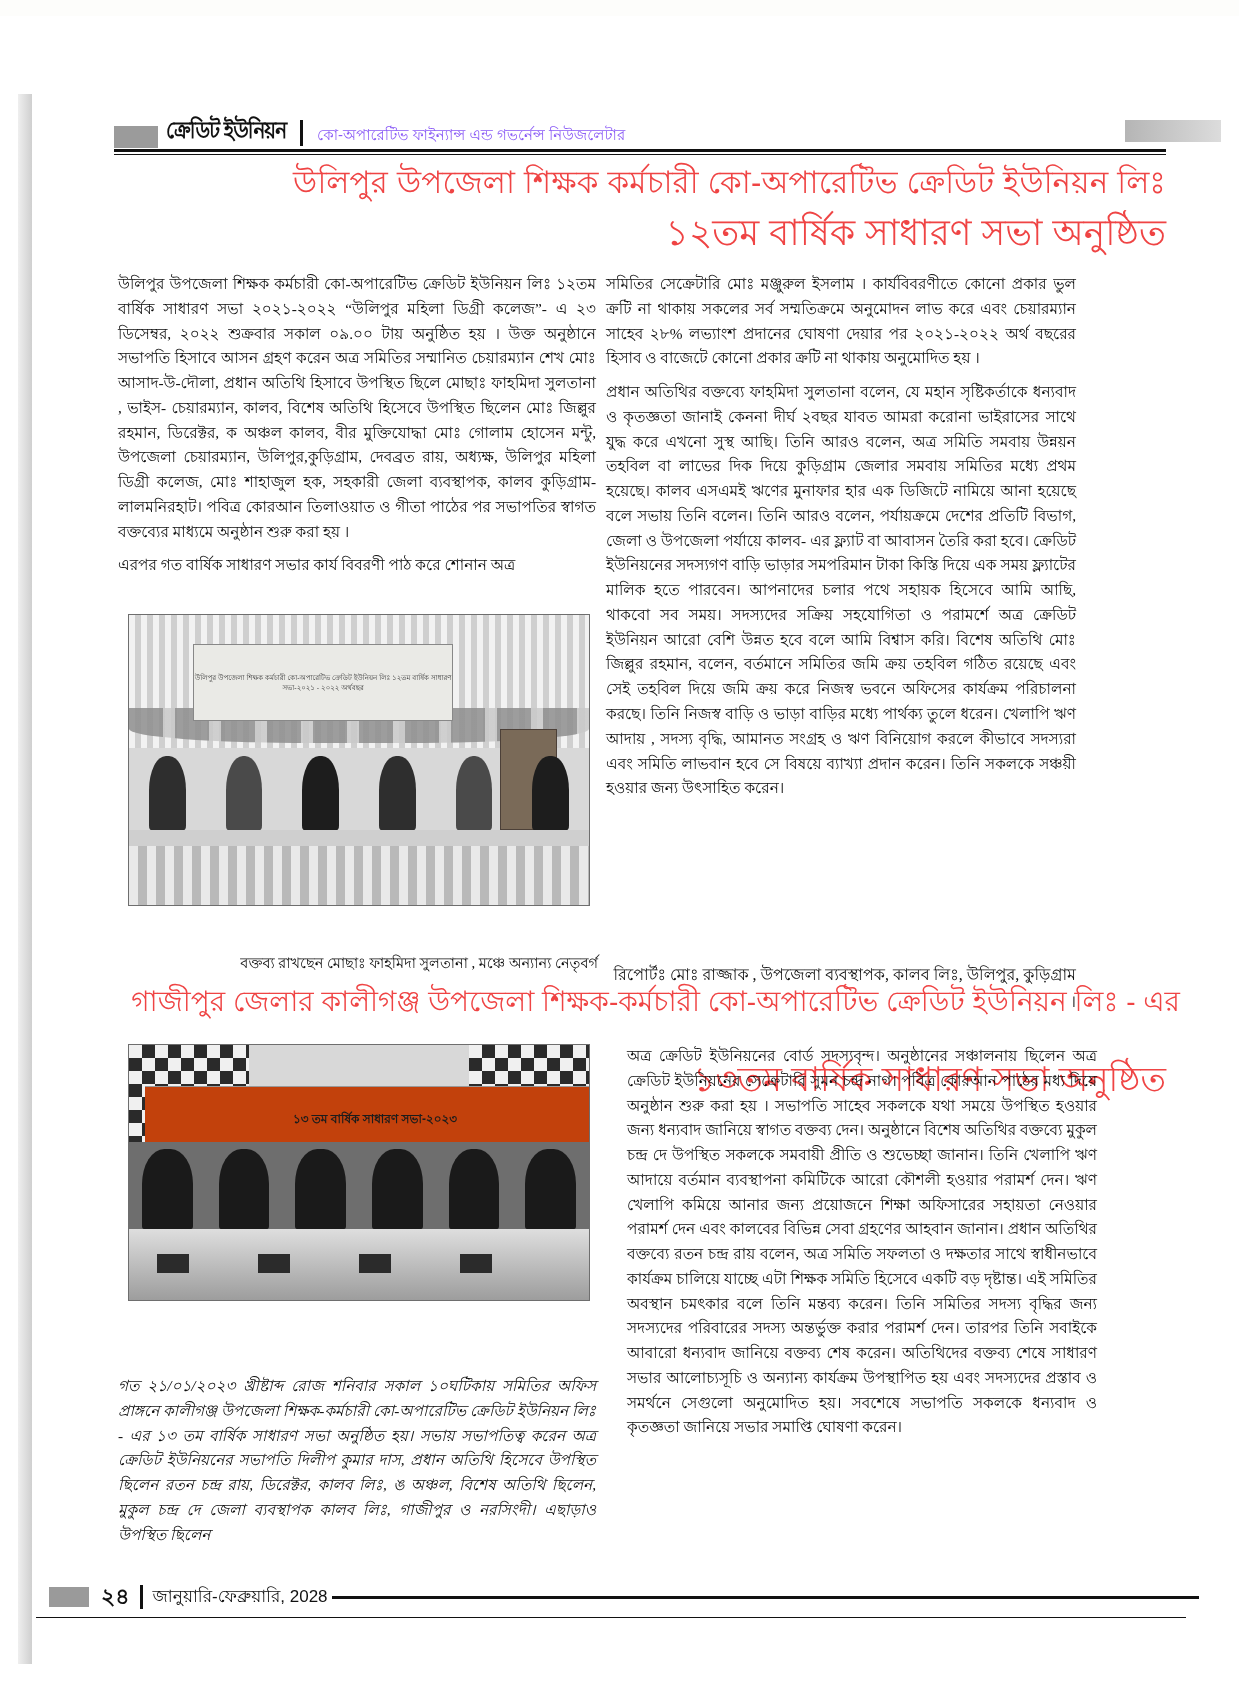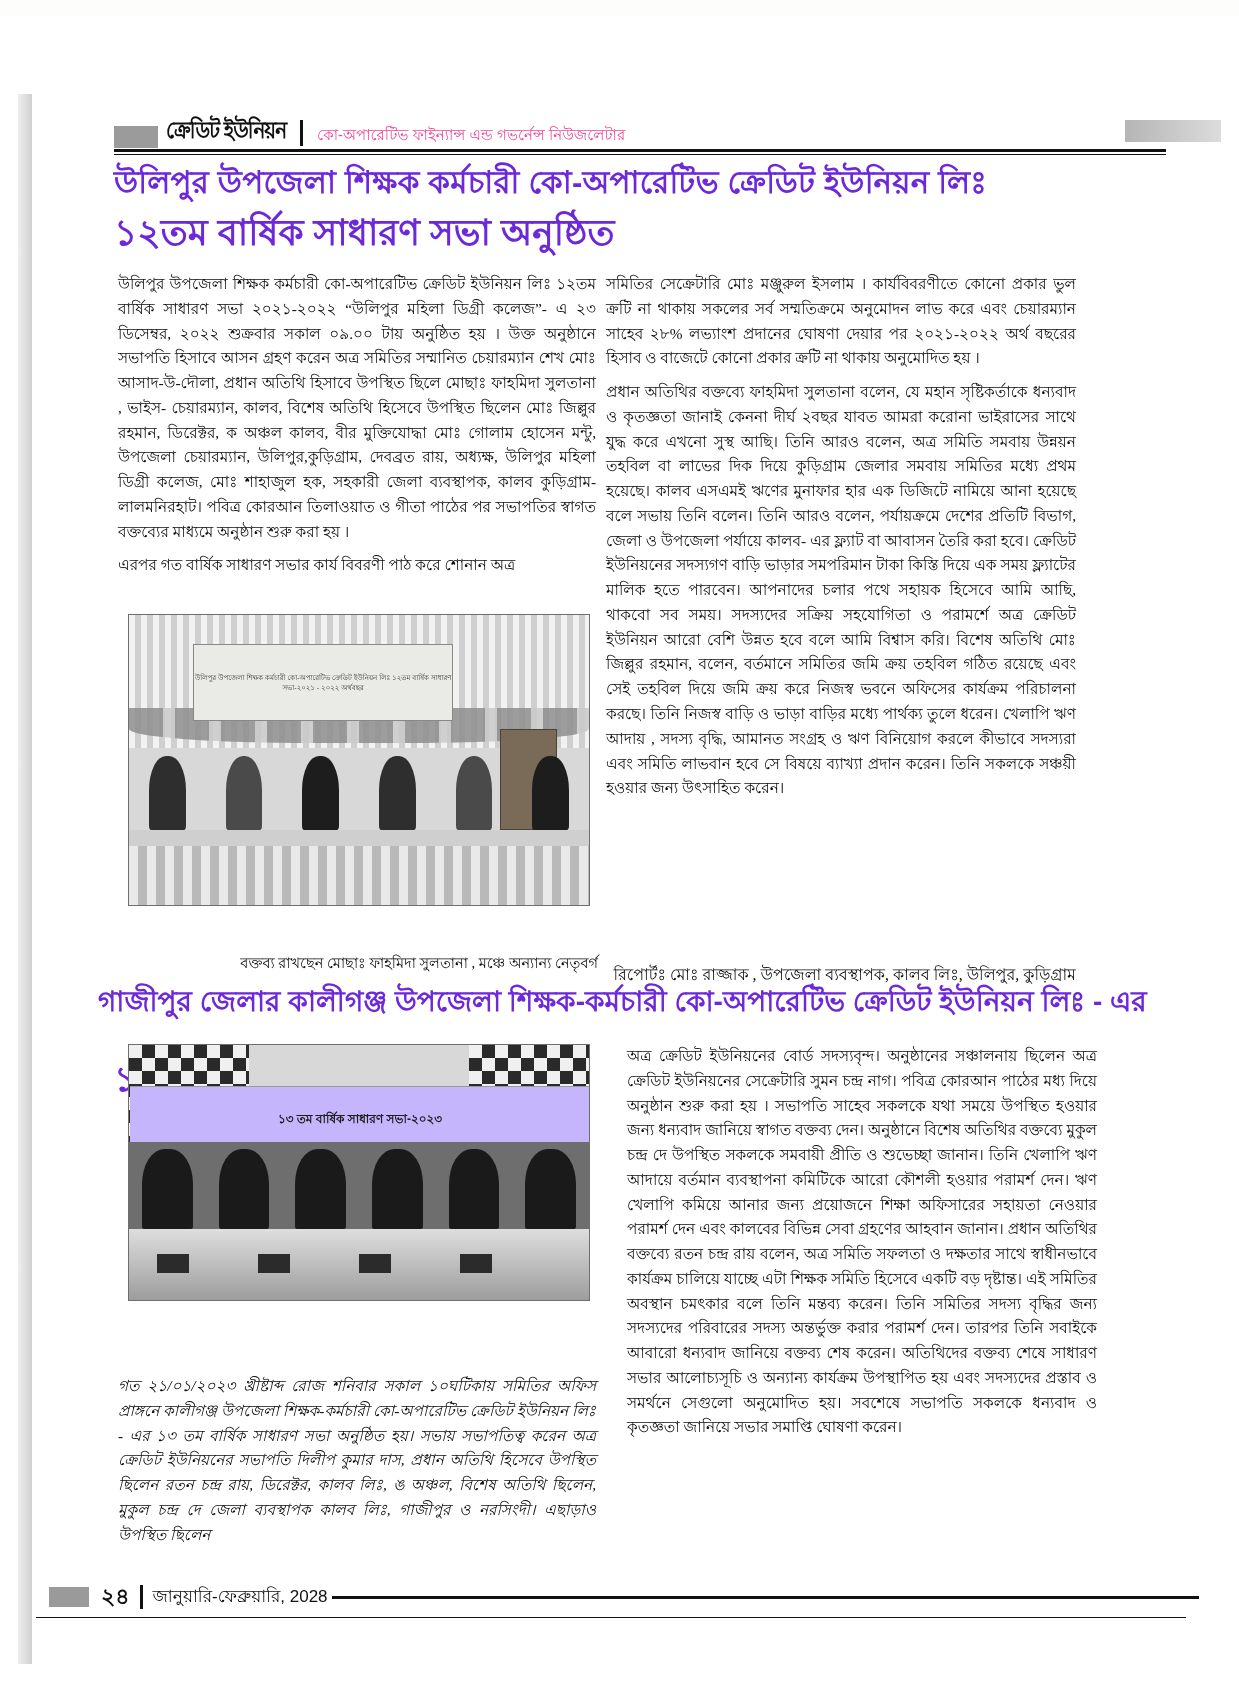--- a/index.html
+++ b/index.html
@@ -37,45 +37,45 @@
     font-weight:bold;font-size:20px;color:#111;
     letter-spacing:-1px;
     transform:scaleY(1.15);
     white-space:nowrap;
     padding-right:14px;
   }
   .mast-divider{
     width:3px;height:26px;background:#111;margin:0 14px 2px 0;
   }
   .mast-sub{
-    font-size:15px;color:#ec4899;white-space:nowrap;
+    font-size:15px;color:#8b5cf6;white-space:nowrap;
     font-family:"Liberation Sans","DejaVu Sans",sans-serif;
   }
   .mast-rule{
     position:absolute;left:96px;top:115px;width:1052px;height:3px;background:#111;
   }
   .mast-rule2{
     position:absolute;left:96px;top:120px;width:1052px;height:1px;background:#111;
   }
   .mast-corner{
     position:absolute;right:0px;top:86px;width:96px;height:22px;
     background:linear-gradient(90deg,#b5b5b5,#dcdcdc);
   }
   .edge-left{
     position:absolute;left:0;top:60px;width:14px;height:1570px;
     background:linear-gradient(90deg,#efefef,#cfcfcf);
   }
 
   
   .headline{
     position:absolute;
-    text-align:left;
+    text-align:right;
     font-family:"Liberation Sans","DejaVu Sans",sans-serif;
-    font-weight:bold;
-    color:#6d28d9;
+    font-weight:normal;
+    color:#ef4444;
     line-height:1.25;
   }
   #hl1{ left:96px;top:130px;width:1052px;font-size:31px;letter-spacing:.2px;}
   #hl1b{ left:96px;top:176px;width:1052px;font-size:36px;}
   #hl2{ left:80px;top:950px;width:1082px;font-size:28px;}
   #hl2b{ left:96px;top:1024px;width:1052px;font-size:34px;}
 
   
   .col{
     position:absolute;
@@ -139,22 +139,22 @@
   .p1-person.b{background:#4a4a4a;}
   .p1-person.c{background:#1d1d1d;}
   .p1-podium{position:absolute;right:7%;bottom:26%;width:12%;height:34%;
     background:#7a6a58;border:1px solid #4c4038;}
 
   
   .p2-check{position:absolute;left:0;top:0;width:26%;height:46%;
     background:
       repeating-conic-gradient(#2a2a2a 0% 25%,#f0f0f0 0% 50%) 0 0/26px 26px;}
   .p2-check.r{left:auto;right:0;}
-  .p2-banner{position:absolute;left:1px;top:16%;width:100%;height:26%;
-    background:#c4b5fd;border-top:1px solid #9a9a9a;border-bottom:5px solid #0369a1;
+  .p2-banner{position:absolute;left:16px;top:16%;width:100%;height:26%;
+    background:#c2410c;border-top:1px solid #9a9a9a;border-bottom:5px solid #0369a1;
     display:flex;align-items:center;justify-content:center;}
   .p2-banner span{font-size:12px;color:#1c1c1c;font-weight:bold;
     font-family:"Liberation Sans","DejaVu Sans",sans-serif;}
   .p2-sub{position:absolute;left:26%;top:43%;width:48%;
     font-size:6.5px;color:#333;text-align:center;line-height:1.4;
     font-family:"Liberation Sans","DejaVu Sans",sans-serif;}
   .p2-people{position:absolute;left:0;bottom:28%;width:100%;height:34%;
     display:flex;justify-content:space-around;align-items:flex-end;background:#6e6e6e;}
   .p2-person{width:11%;height:92%;background:#1a1a1a;border-radius:44% 44% 4% 4%;}
   .p2-table{position:absolute;left:0;bottom:0;width:100%;height:28%;

